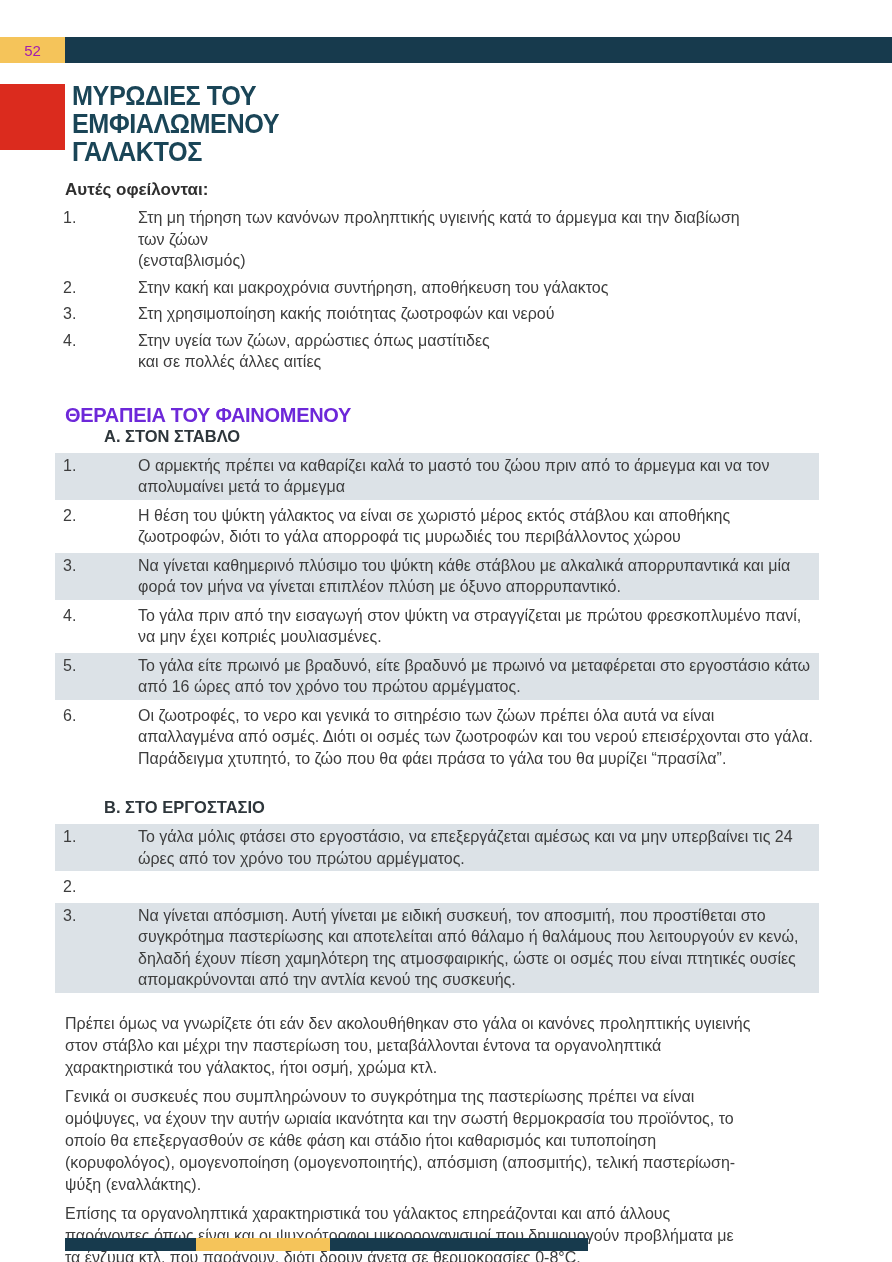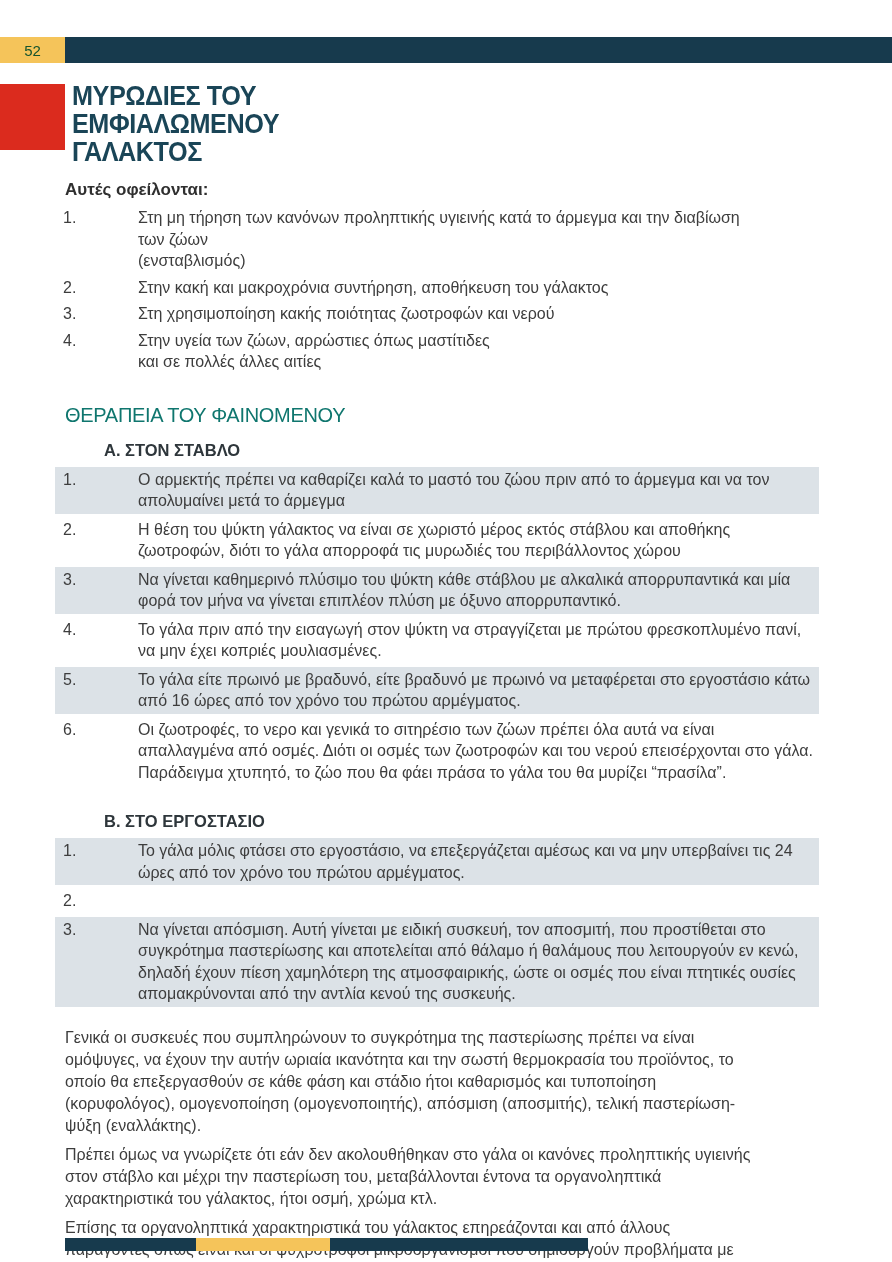--- a/index.html
+++ b/index.html
@@ -17,21 +17,21 @@
   .top-band {
     position: absolute;
     top: 37px; left: 0;
     width: 892px; height: 26px;
     display: flex;
   }
   .page-num-box {
     width: 65px; height: 26px;
     background: #f5c45a;
     display: flex; align-items: center; justify-content: center;
-    font-size: 15px; color: #14532d;
+    font-size: 15px; color: #a21caf;
   }
   .top-bar { flex: 1; background: #173a4d; }
 
   
   .red-square {
     position: absolute;
     top: 84px; left: 0;
     width: 65px; height: 66px;
     background: #db2b1e;
   }
@@ -58,23 +58,23 @@
   .row {
     display: flex;
     font-size: 16px;
     line-height: 21.5px;
   }
   .plain-list .row { margin: 0 47px 5px 55px; padding: 0 6px 0 8px; }
   .num { width: 29px; flex: none; }
   .txt { flex: 1; white-space: pre-line; margin-left: 46px; }
 
   .therapy-heading {
-    font-size: 20px; font-weight: normal; color: #0f766e;
+    font-size: 20px; font-weight: bold; color: #6d28d9;
     letter-spacing: -0.3px;
-    margin: 31px 0 14px 65px;
+    margin: 31px 0 0 65px;
   }
   .sub-heading {
     font-size: 16.5px; font-weight: bold; color: #2e363b;
     margin: 0 0 7px 104px;
   }
   .sub-heading.b { margin-top: 27px; }
 
   .stripe-list .row {
     margin: 0 59px 3px 55px;
     padding: 2px 6px 2px 8px;
@@ -185,22 +185,22 @@
       <div class="row">
         <span class="num">2.</span>
       </div>
       <div class="row">
         <span class="num">3.</span>
         <span class="txt">Να γίνεται απόσμιση. Αυτή γίνεται με ειδική συσκευή, τον αποσμιτή, που προστίθεται στο συγκρότημα παστερίωσης και αποτελείται από θάλαμο ή θαλάμους που λειτουργούν εν κενώ, δηλαδή έχουν πίεση χαμηλότερη της ατμοσφαιρικής, ώστε οι οσμές που είναι πτητικές ουσίες απομακρύνονται από την αντλία κενού της συσκευής.</span>
       </div>
     </div>
 
     <div class="paragraphs">
+      <p>Πρέπει όμως να γνωρίζετε ότι εάν δεν ακολουθήθηκαν στο γάλα οι κανόνες προληπτικής υγιεινής στον στάβλο και μέχρι την παστερίωση του, μεταβάλλονται έντονα τα οργανοληπτικά χαρακτηριστικά του γάλακτος, ήτοι οσμή, χρώμα κτλ.</p>
       <p>Γενικά οι συσκευές που συμπληρώνουν το συγκρότημα της παστερίωσης πρέπει να είναι ομόψυγες, να έχουν την αυτήν ωριαία ικανότητα και την σωστή θερμοκρασία του προϊόντος, το οποίο θα επεξεργασθούν σε κάθε φάση και στάδιο ήτοι καθαρισμός και τυποποίηση (κορυφολόγος), ομογενοποίηση (ομογενοποιητής), απόσμιση (αποσμιτής), τελική παστερίωση-ψύξη (εναλλάκτης).</p>
-      <p>Πρέπει όμως να γνωρίζετε ότι εάν δεν ακολουθήθηκαν στο γάλα οι κανόνες προληπτικής υγιεινής στον στάβλο και μέχρι την παστερίωση του, μεταβάλλονται έντονα τα οργανοληπτικά χαρακτηριστικά του γάλακτος, ήτοι οσμή, χρώμα κτλ.</p>
       <p>Επίσης τα οργανοληπτικά χαρακτηριστικά του γάλακτος επηρεάζονται και από άλλους παράγοντες όπως είναι και οι ψυχρότροφοι μικροοργανισμοί που δημιουργούν προβλήματα με τα ένζυμα κτλ. που παράγουν, διότι δρουν άνετα σε θερμοκρασίες 0-8°C.</p>
     </div>
 
   </div>
 
   <div class="footer-bar">
     <div class="footer-bar-accent"></div>
   </div>
 
 </div>

